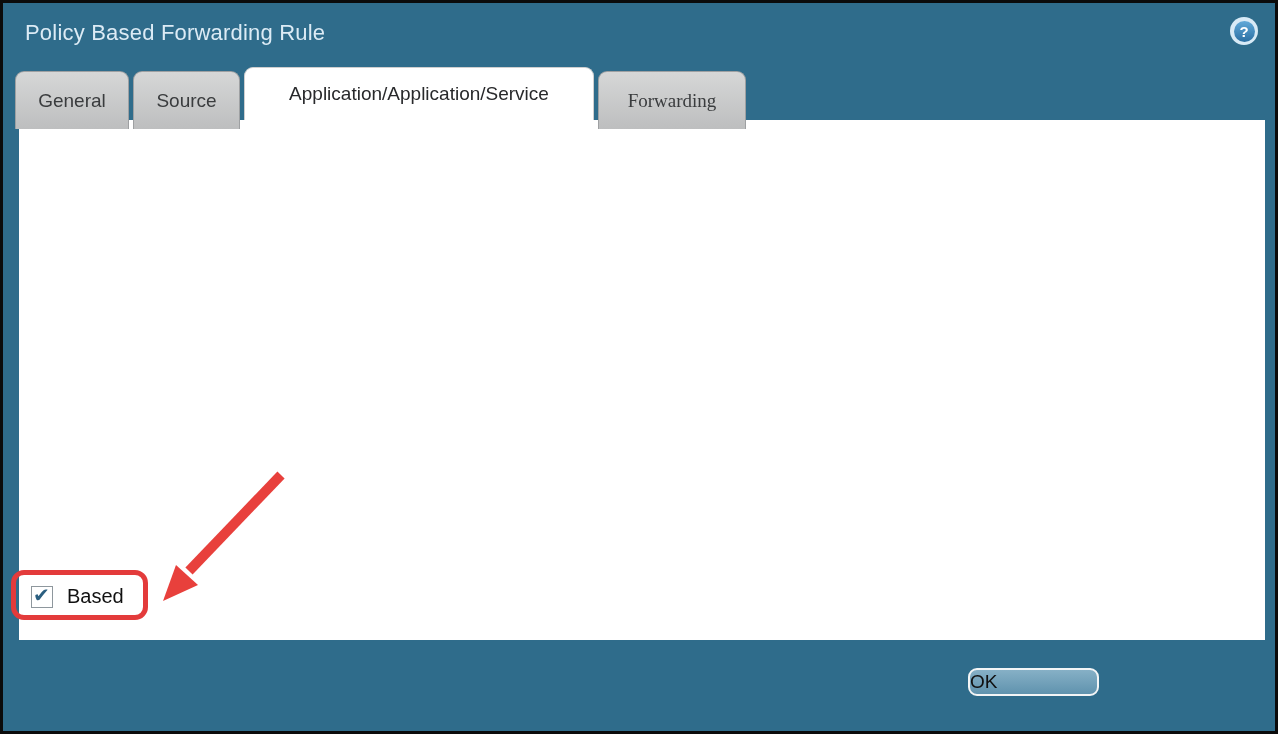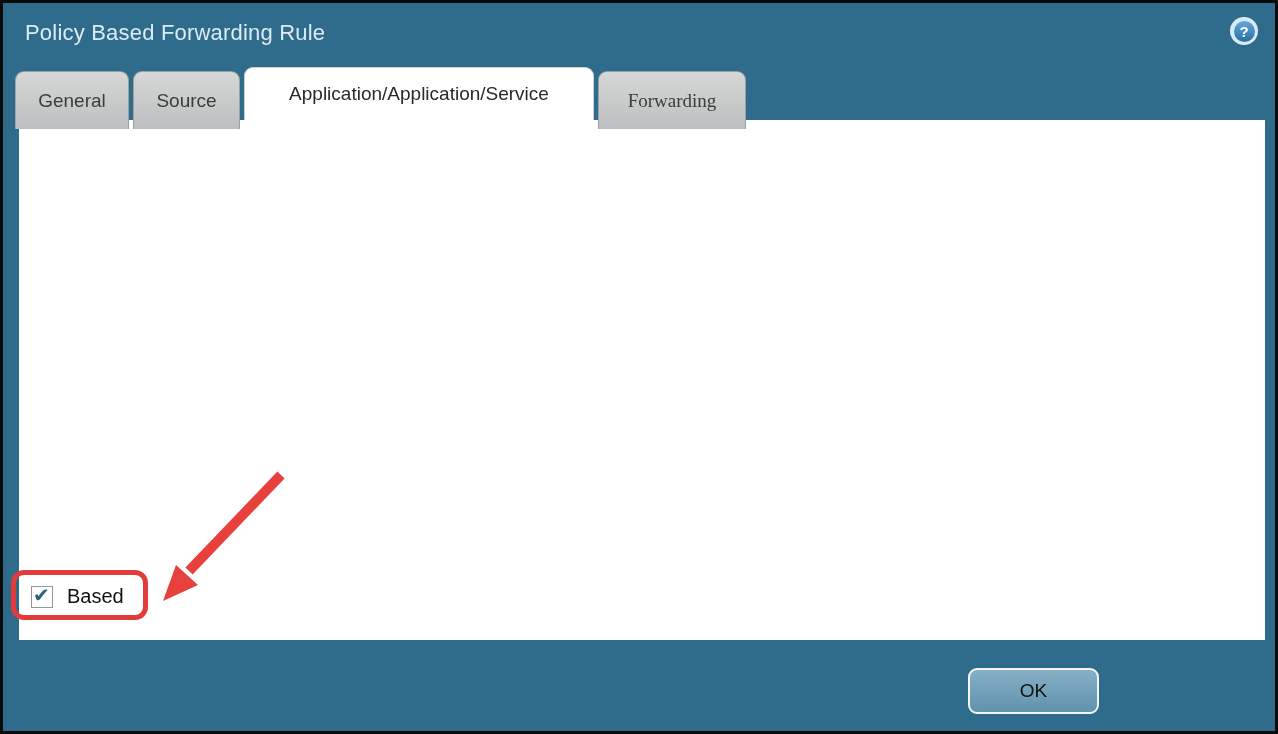--- a/index.html
+++ b/index.html
@@ -65,22 +65,22 @@
   .dd-btn { width:38px; height:36px; background:linear-gradient(#E6E7E8,#C6C8CA); border:1px solid #9AA0A4;
             border-left:none; display:flex; align-items:center; justify-content:center; cursor:pointer;
             color:#4A5860; font-size:15px; font-family:"DejaVu Sans", sans-serif; }
   
   .negate-wrap { position:absolute; left:28px; top:582px; display:flex; align-items:center; gap:14px; z-index:4; }
   .negate-label { color:#111; font-size:20px; }
   .red-box { position:absolute; left:8px; top:567px; width:137px; height:50px;
              border:5px solid #E33B3B; border-radius:13px; z-index:5; pointer-events:none; }
   .arrow-svg { position:absolute; left:150px; top:458px; z-index:6; pointer-events:none; }
   
-  .btn { position:absolute; top:665px; height:46px; border:2px solid #F3F5F6; border-radius:9px;
-         font-size:19px; color:#101010; display:flex; align-items:center; justify-content:center;
+  .btn { position:absolute; top:665px; height:28px; border:2px solid #F3F5F6; border-radius:9px;
+         font-size:19px; color:#101010; display:flex; align-items:center; 
          cursor:pointer; z-index:2; font-family:"Liberation Sans", sans-serif; }
   .btn-ok { left:965px; width:131px; background:linear-gradient(#86B0C6,#6093AE); }
   .btn-cancel { left:1108px; width:132px; background:linear-gradient(#DADCDE,#BFC2C4); }
 </style>
 </head>
 <body>
 
 <div class="dialog">
 
   <div class="title">Policy Based Forwarding Rule</div>

